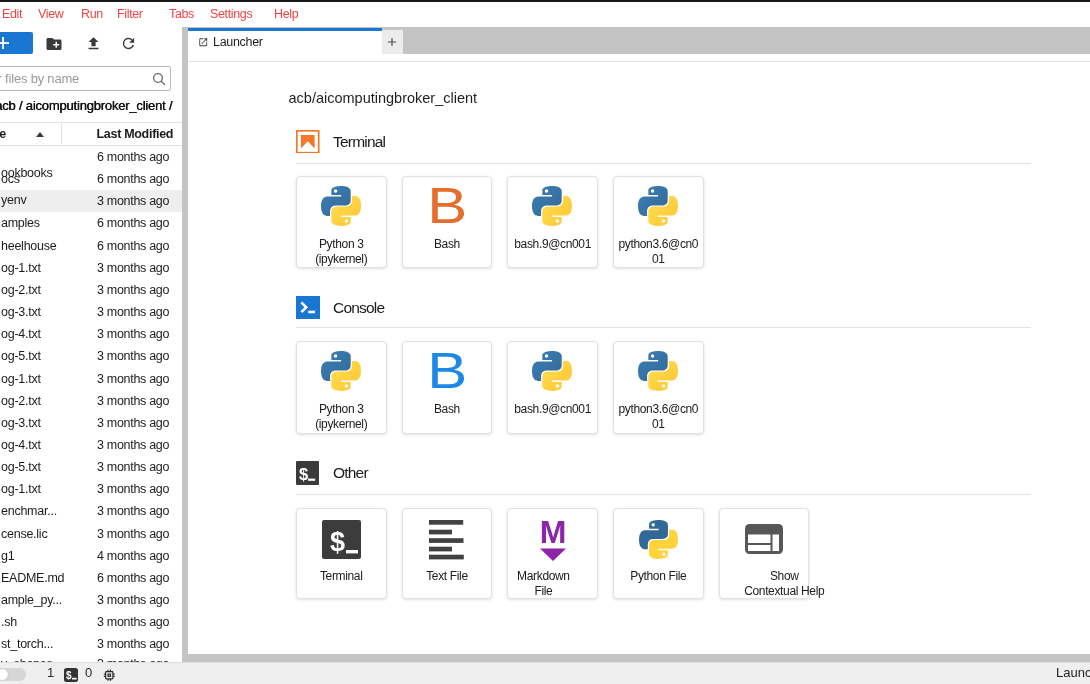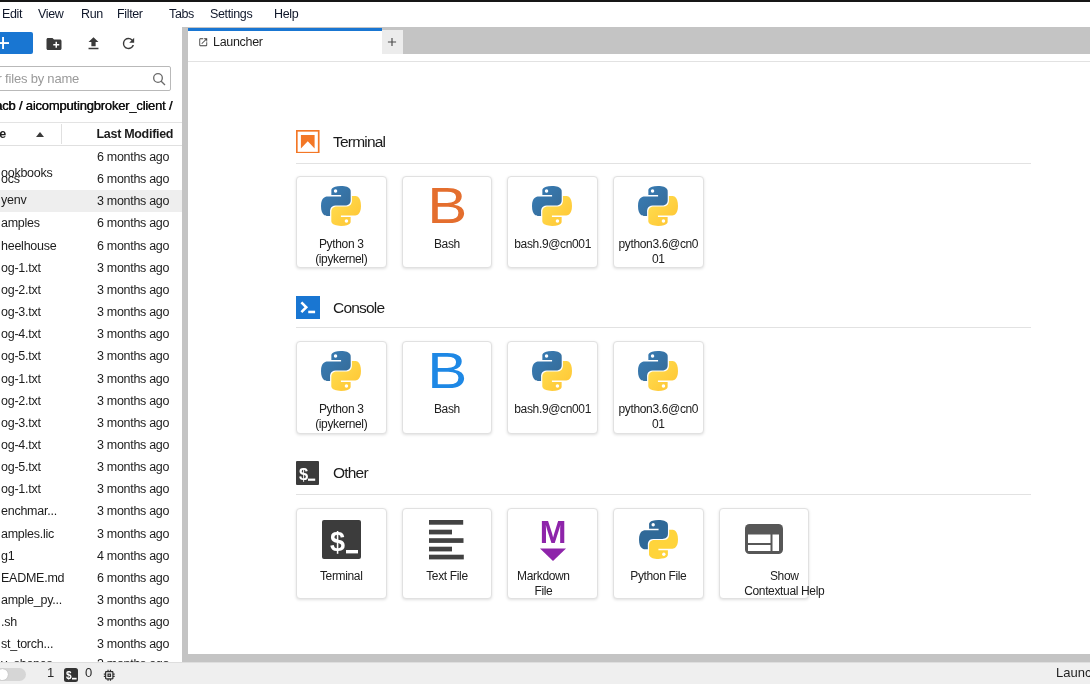--- a/index.html
+++ b/index.html
@@ -1,21 +1,21 @@
 <!DOCTYPE html>
 <html><head>
 <meta charset="utf-8">
 <style>
 * { margin:0; padding:0; box-sizing:border-box; }
 html,body { width:1090px; height:684px; overflow:hidden; background:#fff;
   font-family:"Liberation Sans", sans-serif; }
 .abs { position:absolute; }
 #stage { position:relative; width:1090px; height:684px; overflow:hidden; }
 .menuitem { position:absolute; top:2px; height:25px; line-height:25px;
-  font-size:12.5px; letter-spacing:-0.35px; color:#0f172a; }
+  font-size:12.5px; letter-spacing:-0.35px; color:#ef4444; }
 .fname { position:absolute; left:1px; font-size:12.5px; letter-spacing:-0.25px; color:#1c1c1c; }
 .fdate { position:absolute; left:97px; font-size:12.5px; letter-spacing:-0.3px; color:#1c1c1c; }
 .card { position:absolute; width:90.5px; background:#fff; border:1px solid #e1e1e1;
   border-radius:4px; box-shadow:0 1px 3px rgba(0,0,0,0.13); }
 .clabel { position:absolute; left:-9px; right:-9px; text-align:center;
   font-size:12px; line-height:14.3px; letter-spacing:-0.35px; color:#202020; }
 .sectitle { position:absolute; left:333px; font-size:15.5px; letter-spacing:-0.8px; color:#1b1b1b; }
 .sep { position:absolute; left:296px; width:735px; height:1px; background:#e2e2e2; }
 </style>
 </head>
@@ -118,21 +118,21 @@
         <span class="fname" style="top:265.8px;height:22.15px;line-height:22.15px">og-3.txt</span>
         <span class="fdate" style="top:265.8px;height:22.15px;line-height:22.15px">3 months ago</span>
         <span class="fname" style="top:287.95px;height:22.15px;line-height:22.15px">og-4.txt</span>
         <span class="fdate" style="top:287.95px;height:22.15px;line-height:22.15px">3 months ago</span>
         <span class="fname" style="top:310.1px;height:22.15px;line-height:22.15px">og-5.txt</span>
         <span class="fdate" style="top:310.1px;height:22.15px;line-height:22.15px">3 months ago</span>
         <span class="fname" style="top:332.25px;height:22.15px;line-height:22.15px">og-1.txt</span>
         <span class="fdate" style="top:332.25px;height:22.15px;line-height:22.15px">3 months ago</span>
         <span class="fname" style="top:354.4px;height:22.15px;line-height:22.15px">enchmar...</span>
         <span class="fdate" style="top:354.4px;height:22.15px;line-height:22.15px">3 months ago</span>
-        <span class="fname" style="top:376.55px;height:22.15px;line-height:22.15px">amples.lic</span>
+        <span class="fname" style="top:376.55px;height:22.15px;line-height:22.15px">cense.lic</span>
         <span class="fdate" style="top:376.55px;height:22.15px;line-height:22.15px">3 months ago</span>
         <span class="fname" style="top:398.7px;height:22.15px;line-height:22.15px">g1</span>
         <span class="fdate" style="top:398.7px;height:22.15px;line-height:22.15px">4 months ago</span>
         <span class="fname" style="top:420.85px;height:22.15px;line-height:22.15px">EADME.md</span>
         <span class="fdate" style="top:420.85px;height:22.15px;line-height:22.15px">6 months ago</span>
         <span class="fname" style="top:443.0px;height:22.15px;line-height:22.15px">ample_py...</span>
         <span class="fdate" style="top:443.0px;height:22.15px;line-height:22.15px">3 months ago</span>
         <span class="fname" style="top:465.15px;height:22.15px;line-height:22.15px">.sh</span>
         <span class="fdate" style="top:465.15px;height:22.15px;line-height:22.15px">3 months ago</span>
         <span class="fname" style="top:487.3px;height:22.15px;line-height:22.15px">st_torch...</span>
@@ -153,20 +153,21 @@
     </svg>
   <span class="abs" style="left:213px;top:31px;height:22px;line-height:22px;font-size:12.5px;letter-spacing:-0.3px;color:#1f1f1f">Launcher</span>
 
   <div class="abs" style="left:381.5px;top:29.5px;width:21px;height:24px;background:#ececec"></div>
   <svg class="abs" style="left:385px;top:34.5px" width="14" height="14" viewBox="0 0 24 24">
       <path fill="#4d4d4d" d="M19 13h-6v6h-2v-6H5v-2h6V5h2v6h6v2z"></path>
     </svg>
 
   <div class="abs" style="left:188px;top:60.5px;width:902px;height:1px;background:#e2e2e2"></div>
 
+  <span class="abs" style="left:288.5px;top:90px;font-size:14.5px;letter-spacing:0px;color:#1f1f1f">acb/aicomputingbroker_client</span>
 
   <svg class="abs" style="left:296px;top:129.5px" width="23.5" height="23.5" viewBox="0 0 23.5 23.5">
       <rect x="0.8" y="0.8" width="21.9" height="21.9" fill="#fff" stroke="#F37726" stroke-width="1.7"></rect>
       <polygon fill="#F37726" points="4.9,4.9 18.6,4.9 18.6,18.4 11.75,11.2 4.9,18.4"></polygon>
     </svg>
   <span class="sectitle" style="top:132.5px">Terminal</span>
   <div class="sep" style="top:163.3px"></div>
 
   <div class="card" style="left:296px;top:176px;height:92px"></div>
   <svg class="abs" style="left:321px;top:186px" width="40" height="40" viewBox="0 0 110.4 109.85">

